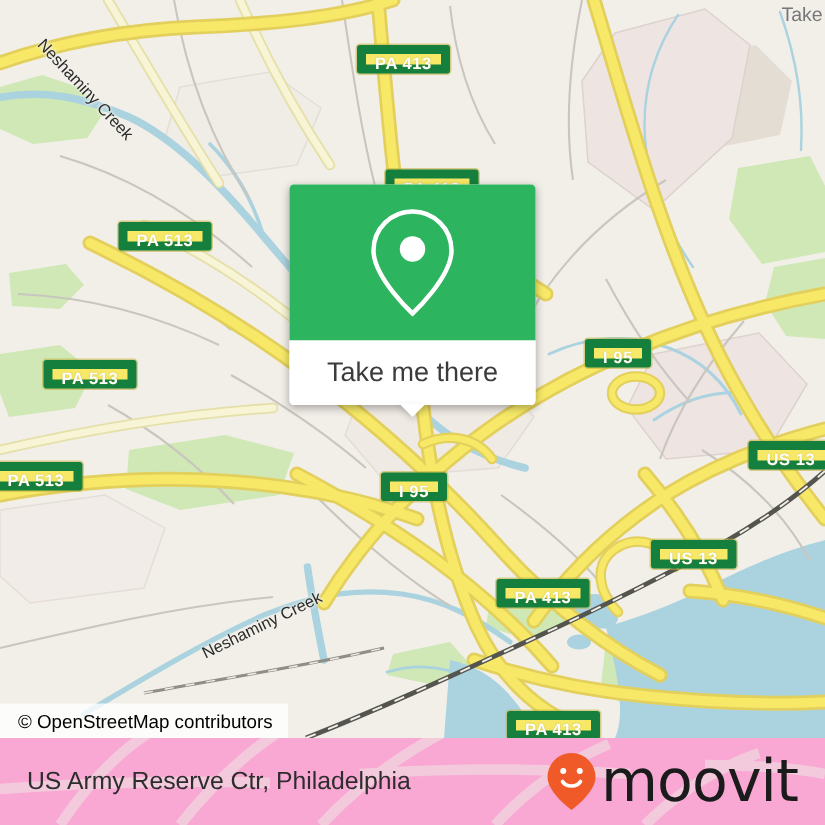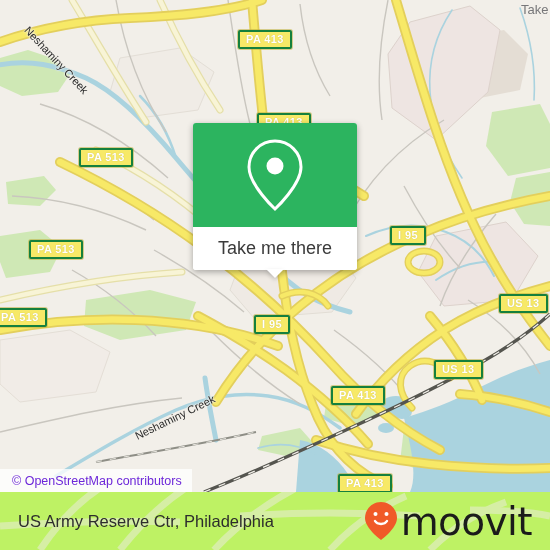--- a/index.html
+++ b/index.html
@@ -30,21 +30,21 @@
     overflow: hidden;
     background: #f2efe9;
   }
   #map-svg { display: block; }
 
   
   .shield {
     position: absolute;
     box-sizing: border-box;
     background: #f7e967;
-    border: 2px solid #15803d;
+    border: 6px solid #15803d;
     border-radius: 2px;
     color: #ffffff;
     font-family: "Liberation Sans", sans-serif;
     font-weight: bold;
     font-size: 11px;
     letter-spacing: 0.4px;
     line-height: 15px;
     height: 19px;
     padding: 0 6px;
     text-align: center;
@@ -124,31 +124,31 @@
     position: absolute;
     left: 0;
     top: 469px;
     height: 23px;
     padding: 0 10px 0 12px;
     display: flex;
     align-items: center;
     background: rgba(255,255,255,.78);
     font-family: "Liberation Sans", sans-serif;
     font-size: 12.5px;
-    color: #6d28d9;
+    color: #000000;
   }
 
   
   #footer {
     position: absolute;
     left: 0;
     top: 492px;
     width: 550px;
     height: 58px;
-    background: #bef264;
+    background: #f9a8d4;
     display: flex;
     align-items: center;
     justify-content: space-between;
     padding: 0 18px 0 18px;
     box-sizing: border-box;
     overflow: hidden;
   }
   #footer-watermark {
     position: absolute;
     left: 0; top: 0;

